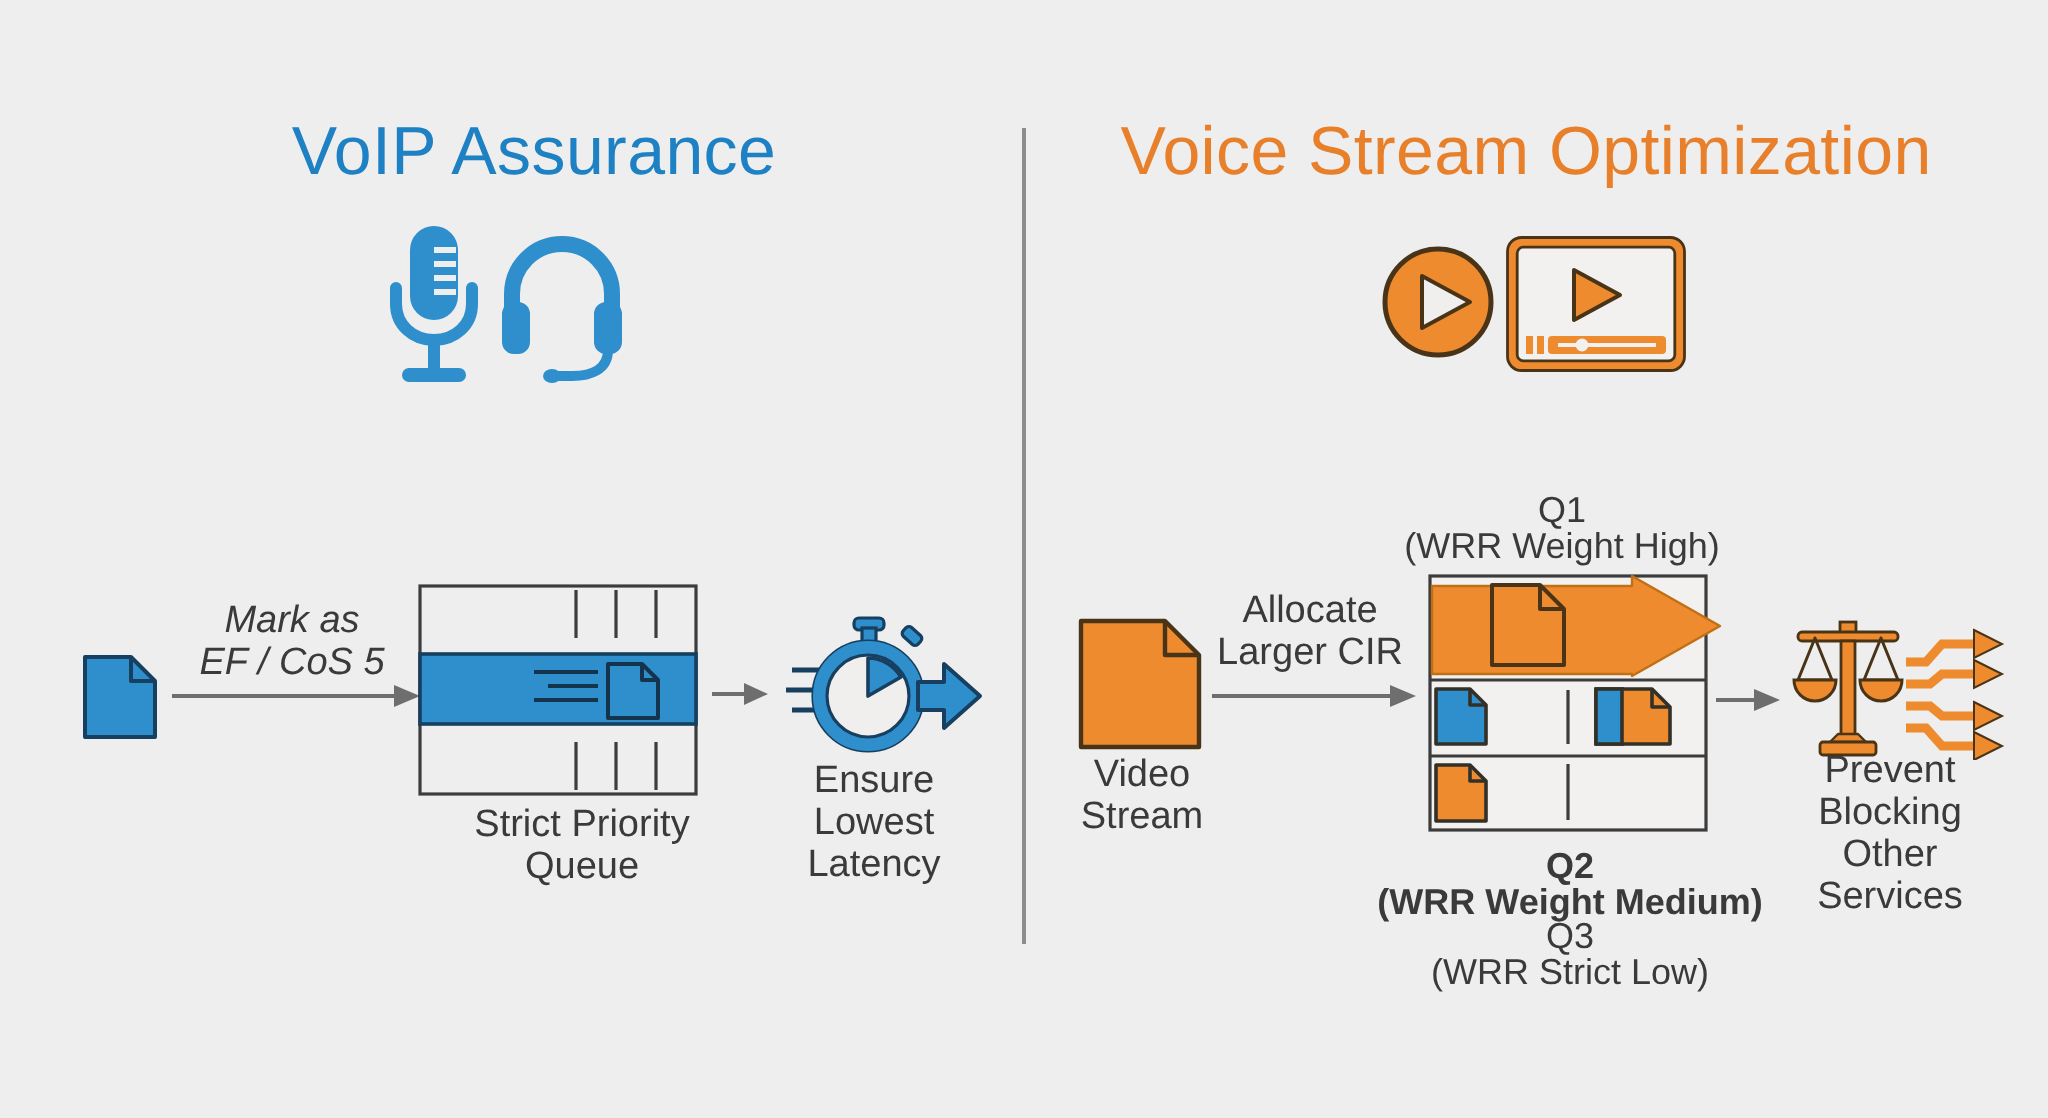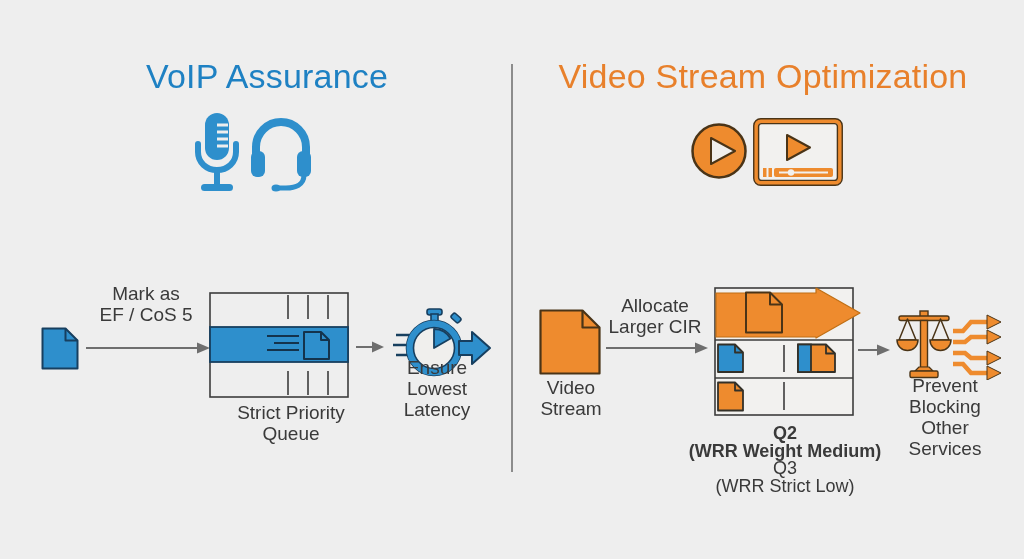--- a/index.html
+++ b/index.html
@@ -70,21 +70,21 @@
     <rect x="49" y="37" width="14" height="26" rx="6" fill="#2e8fcc"></rect>
     <path d="M56,61 c0,10 -9,13 -18,13 h-9" fill="none" stroke="#2e8fcc" stroke-width="5" stroke-linecap="round"></path>
     <ellipse cx="28" cy="74" rx="4.5" ry="3.5" fill="#2e8fcc"></ellipse>
   </svg>
 
   <svg class="abs" style="left:41px;top:327px;" width="38" height="43" viewBox="0 0 38 43">
     <path d="M1.5,1.5 h23 l12,12 v28 h-35 z" fill="#2e8fcc" stroke="#173f5f" stroke-width="2" stroke-linejoin="round"></path>
     <path d="M24.5,1.5 v12 h12" fill="none" stroke="#173f5f" stroke-width="2" stroke-linejoin="round"></path>
   </svg>
 
-  <div class="lbl" style="left:146px;top:283px;">Mark as
+  <div class="lbl" style="left:146px;top:300px;font-style:italic;">Mark as
 EF / CoS 5</div>
   <svg class="abs" style="left:86px;top:342px;" width="124" height="12" viewBox="0 0 124 12">
     <line x1="0" y1="6" x2="112" y2="6" stroke="#6e6e6e" stroke-width="2"></line>
     <polygon points="111,0.5 124,6 111,11.5" fill="#6e6e6e"></polygon>
   </svg>
 
   <svg class="abs" style="left:209px;top:292px;" width="141" height="107" viewBox="0 0 141 107">
     <rect x="1" y="1" width="138" height="104" fill="none" stroke="#3c3c3c" stroke-width="1.6"></rect>
     <line x1="79" y1="3" x2="79" y2="27" stroke="#3c3c3c" stroke-width="1.6"></line>
     <line x1="99" y1="3" x2="99" y2="27" stroke="#3c3c3c" stroke-width="1.6"></line>
@@ -113,25 +113,25 @@
     <line x1="8" y1="52" x2="23" y2="52" stroke="#173f5f" stroke-width="2.5"></line>
     <rect x="39" y="6" width="15" height="6" rx="2.5" fill="#2e8fcc" stroke="#173f5f" stroke-width="1.6"></rect>
     <rect x="43" y="11" width="7" height="7" fill="#2e8fcc" stroke="#173f5f" stroke-width="1.6"></rect>
     <rect x="63" y="12" width="10" height="6" rx="2" fill="#2e8fcc" stroke="#173f5f" stroke-width="1.6" transform="rotate(42 68 15)"></rect>
     <circle cx="46" cy="45" r="27.5" fill="#f0efed" stroke="#173f5f" stroke-width="1.6"></circle>
     <circle cx="46" cy="45" r="24" fill="none" stroke="#2e8fcc" stroke-width="7"></circle>
     <circle cx="46" cy="45" r="20.5" fill="none" stroke="#173f5f" stroke-width="1.6"></circle>
     <path d="M46,45 L46,26 A19,19 0 0 1 62.5,35.5 Z" fill="#2e8fcc" stroke="#173f5f" stroke-width="1.8" stroke-linejoin="round"></path>
     <polygon points="71,38 84,38 84,29 102,45 84,61 84,52 71,52" fill="#2e8fcc" stroke="#173f5f" stroke-width="2" stroke-linejoin="round"></polygon>
   </svg>
-  <div class="lbl" style="left:437px;top:357px;">Ensure
+  <div class="lbl" style="left:437px;top:380px;">Ensure
 Lowest
 Latency</div>
 
-  <div class="title" style="left:763px;top:57px;color:#e8802b;">Video Stream Optimization</div>
+  <div class="title" style="left:763px;top:57px;color:#e8802b;">Voice Stream Optimization</div>
 
   <svg class="abs" style="left:690px;top:122px;" width="58" height="58" viewBox="0 0 58 58">
     <circle cx="29" cy="29" r="26.5" fill="#ee8b2e" stroke="#4a3417" stroke-width="2.5"></circle>
     <polygon points="21,16 45,29 21,42" fill="#f0efed" stroke="#4a3417" stroke-width="2" stroke-linejoin="round"></polygon>
   </svg>
 
   <svg class="abs" style="left:753px;top:118px;" width="90" height="68" viewBox="0 0 90 68">
     <rect x="3" y="3" width="84" height="62" rx="5" fill="#f2f1ef" stroke="#ee8b2e" stroke-width="4.5"></rect>
     <rect x="0.75" y="0.75" width="88.5" height="66.5" rx="7" fill="none" stroke="#4a3417" stroke-width="1.4"></rect>
     <rect x="5.6" y="5.6" width="78.8" height="56.8" rx="3" fill="none" stroke="#4a3417" stroke-width="1.4"></rect>
@@ -150,20 +150,22 @@
   <div class="lbl" style="left:655px;top:295px;">Allocate
 Larger CIR</div>
 
   <div class="lbl" style="left:571px;top:377px;">Video
 Stream</div>
   <svg class="abs" style="left:606px;top:342px;" width="102" height="12" viewBox="0 0 102 12">
     <line x1="0" y1="6" x2="90" y2="6" stroke="#6e6e6e" stroke-width="2"></line>
     <polygon points="89,0.5 102,6 89,11.5" fill="#6e6e6e"></polygon>
   </svg>
 
+  <div class="qlbl" style="left:781px;top:246px;">Q1
+(WRR Weight High)</div>
 
   <svg class="abs" style="left:713px;top:286px;" width="152" height="132" viewBox="0 0 152 132">
     <rect x="2" y="2" width="138" height="127" fill="#f2f1ef" stroke="#3c3c3c" stroke-width="1.6"></rect>
     <line x1="2" y1="54" x2="140" y2="54" stroke="#3c3c3c" stroke-width="1.6"></line>
     <line x1="2" y1="92" x2="140" y2="92" stroke="#3c3c3c" stroke-width="1.6"></line>
     <polygon points="3,7 103,7 103,2 147,27 103,52 103,51 3,51" fill="#ee8b2e" stroke="#c06f14" stroke-width="1.2" stroke-linejoin="round"></polygon>
     <path d="M33,6.5 h24 l12,12 v28 h-36 z" fill="#ee8b2e" stroke="#4a3417" stroke-width="2" stroke-linejoin="round"></path>
     <path d="M57,6.5 v12 h12" fill="none" stroke="#4a3417" stroke-width="2" stroke-linejoin="round"></path>
     <path d="M5,58.5 h17 l8,8 v19.5 h-25 z" fill="#2e8fcc" stroke="#333028" stroke-width="1.8" stroke-linejoin="round"></path>
     <path d="M22,58.5 v8 h8" fill="none" stroke="#333028" stroke-width="1.8" stroke-linejoin="round"></path>

